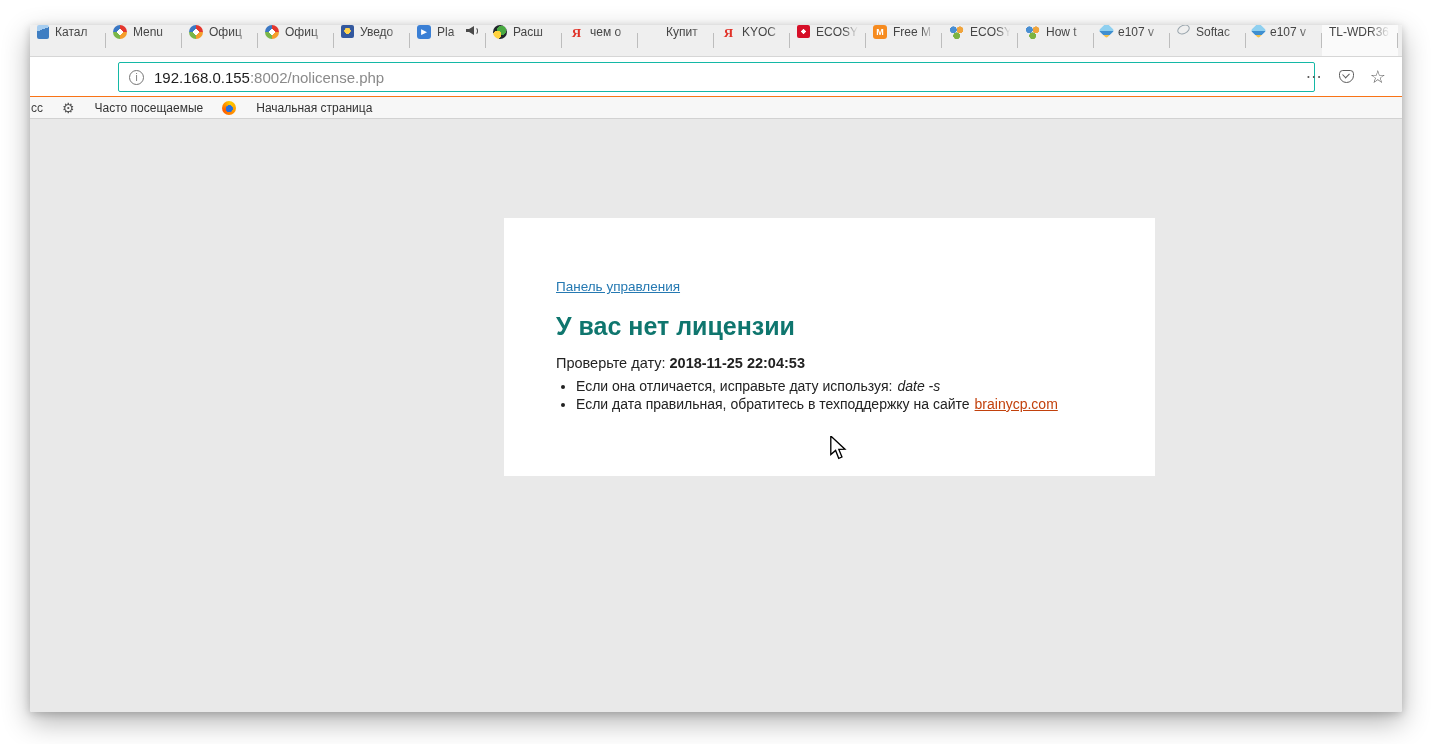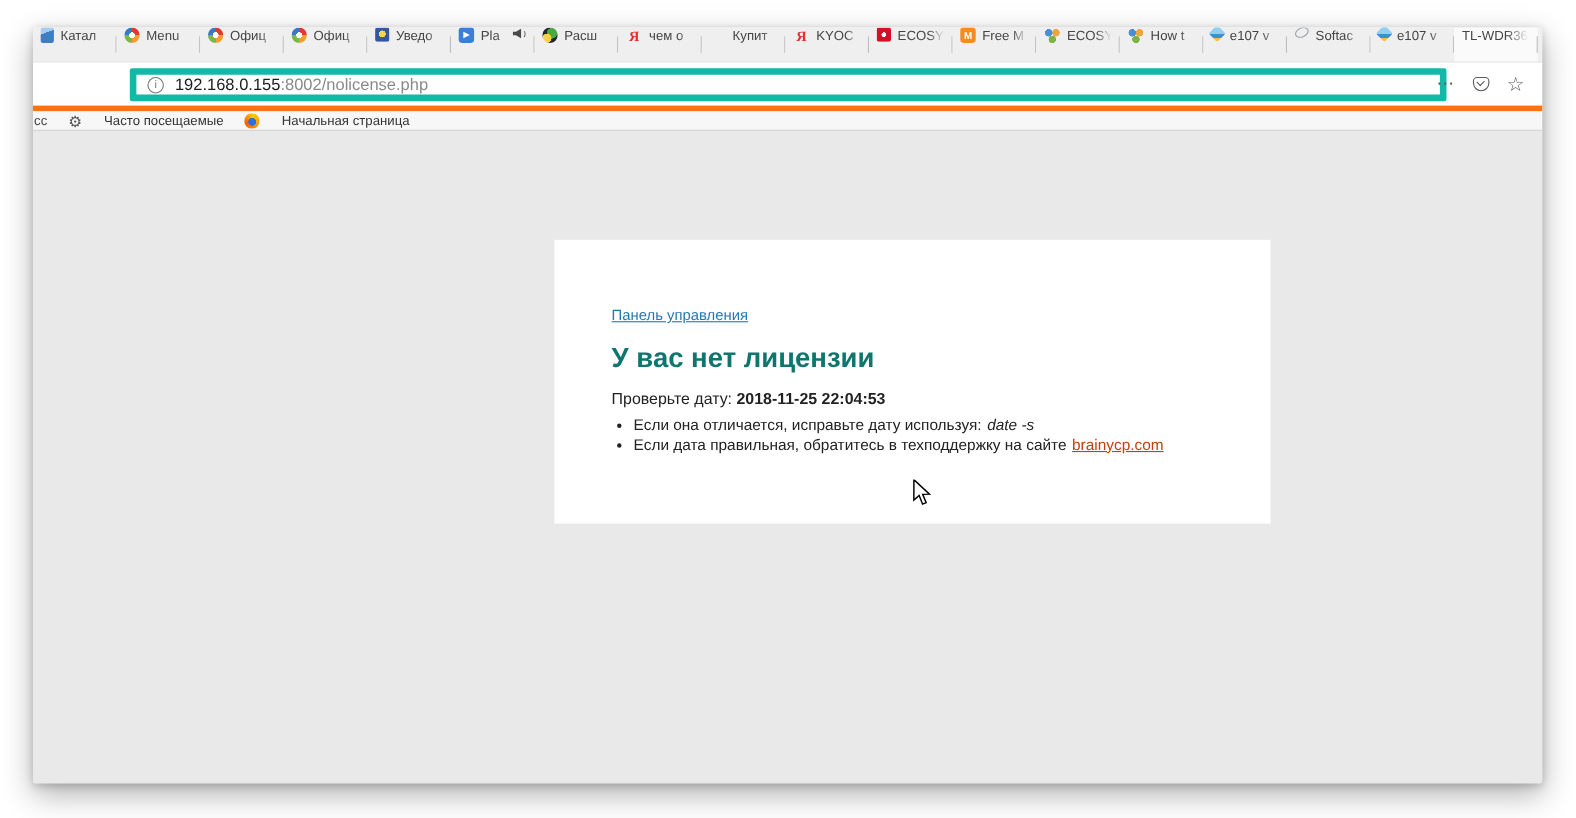--- a/index.html
+++ b/index.html
@@ -66,42 +66,42 @@
   .spk-cone { position:absolute; left:0; top:1px; width:8px; height:9px; background:#4a4a4a;
               clip-path:polygon(0 32%,38% 32%,100% 0,100% 100%,38% 68%,0 68%); }
   .spk-wave { position:absolute; right:1px; top:1.5px; width:5px; height:8px;
               border:1.5px solid #4a4a4a; border-left:none; border-radius:0 5px 5px 0;
               border-top-color:transparent; border-bottom-color:transparent; }
 
   
   .navbar { position:absolute; left:0; top:32px; right:0; height:39px; background:#fff; }
   .urlbar {
     position:absolute; left:88px; top:5px; width:1197px; height:30px;
-    border:6px solid #14b8a6; border-radius:2px; background:#fff;
+    border:1px solid #14b8a6; border-radius:2px; background:#fff;
     display:flex; align-items:center; padding:0 10px; gap:10px;
   }
   .info-icon { width:15px; height:15px; flex:none; border:1px solid #757575; border-radius:50%;
                color:#757575; font-size:10px; display:flex; align-items:center; justify-content:center; }
   .info-icon::before { content:'i'; }
   .url-text { font-size:15px; color:#1d1d1d; white-space:nowrap; }
   .url-rest { color:#8a8a8a; }
   .nav-icons { position:absolute; right:16px; top:0; height:39px; display:flex;
                align-items:center; gap:16px; color:#5c5c5c; }
   .dots-icon { font-size:16px; letter-spacing:1px; line-height:1; }
   .pocket-icon { width:15px; height:13px; border:1.7px solid #5c5c5c;
                  border-radius:4px 4px 8px 8px; position:relative; }
   .pocket-icon::after { content:''; position:absolute; left:3px; top:1px; width:5px; height:4px;
                  border-left:1.7px solid #5c5c5c; border-bottom:1.7px solid #5c5c5c;
                  transform:rotate(-45deg); }
   .star-icon { font-size:18px; line-height:1; color:#5c5c5c; }
 
   
   .bookmarks {
     position:absolute; left:0; top:71px; right:0; height:23px; background:#f7f7f7;
-    border-top:5px solid #f97316; border-bottom:1px solid #d2d2d2;
+    border-top:1px solid #f97316; border-bottom:1px solid #d2d2d2;
     display:flex; align-items:center; font-size:12px; color:#333;
   }
   .bm-clipped { margin-left:1px; color:#444; }
   .bm-item { display:flex; align-items:center; gap:20px; margin-left:19px; cursor:default; }
   .gear-glyph::before  { content:'⚙'; font-size:14px; color:#555; }
   .ff-glyph { width:14px; height:14px; border-radius:50%;
               background:radial-gradient(circle at 52% 55%,#2a6fdb 0 3.4px,rgba(0,0,0,0) 3.7px),
               conic-gradient(from 130deg,#ff9500,#ff5d00,#ffcb00,#ff9500); }
 
   

